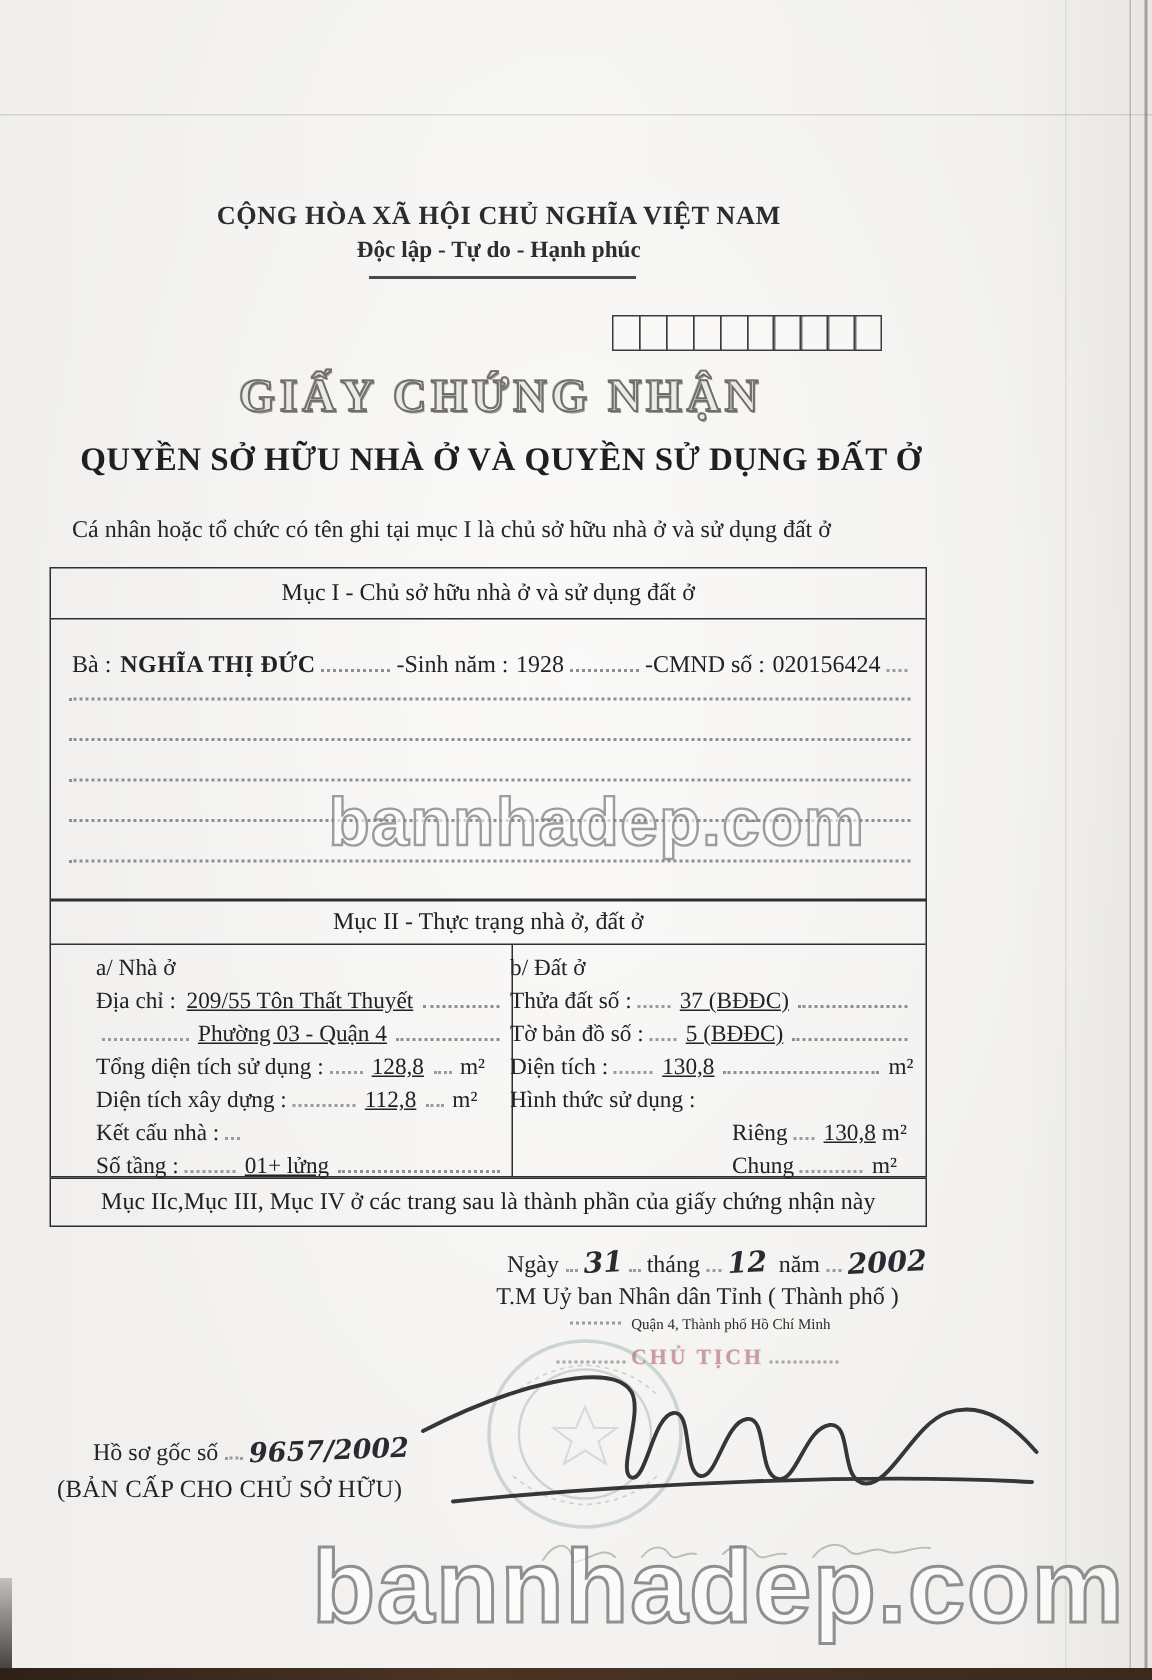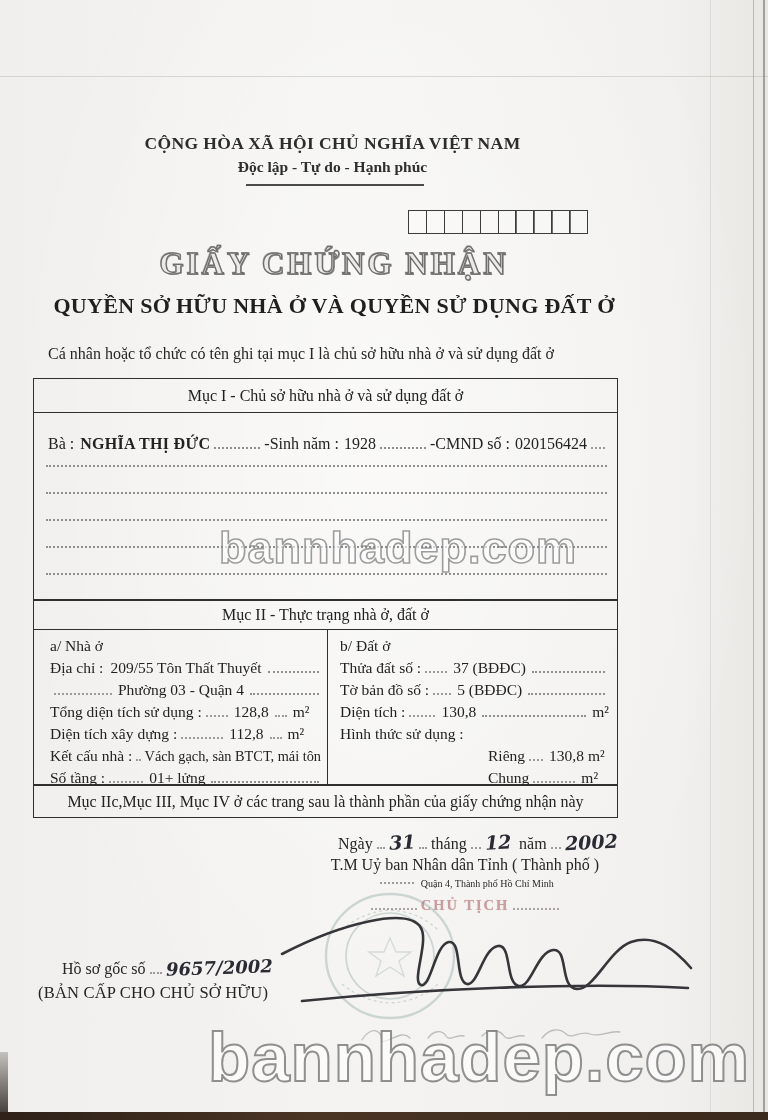--- a/index.html
+++ b/index.html
@@ -48,24 +48,24 @@
   .owner-row { position:absolute; left:14px; right:8px; top:56px; display:flex; align-items:baseline; font-size:16px; color:#222; }
   .owner-name { font-weight:600; letter-spacing:.3px; }
   .dots { flex:1; min-width:10px; border-bottom:2px dotted #8f8f8f; margin:0 4px 3px 4px; height:1px; }
   .dotrun { display:inline-block; border-bottom:2px dotted #9b9b9b; height:1px; margin:0 4px 3px 4px; }
   .dline { position:absolute; left:12px; right:10px; border-bottom:2px dotted #8f8f8f; }
 
   .box2 { left:33px; top:600px; width:585px; height:185px; }
   .box2-head { position:absolute; left:0; top:0; width:100%; height:29px; border-bottom:1.8px solid #2f2f2f;
     font-size:16px; color:#222; display:flex; align-items:center; justify-content:center; }
   .col { position:absolute; top:29px; bottom:0; font-size:15.5px; color:#222; padding-top:5px; }
-  .col-a { left:2px; width:292px; border-right:1.7px solid #2f2f2f; padding-left:14px; padding-right:4px; }
+  .col-a { left:16px; width:292px; border-right:1.7px solid #2f2f2f; padding-left:14px; padding-right:4px; }
   .col-b { left:292px; right:0; padding-left:14px; padding-right:8px; }
   .row { display:flex; align-items:baseline; line-height:22px; height:22px; white-space:nowrap; }
-  .val { padding:0 2px; }
+  .val { padding:0 2px;text-decoration:underline; }
   .unit { padding-left:2px; }
   .small-val { font-size:14.3px; }
   .indent-r { padding-left:148px; }
 
   .strip { left:33px; top:785px; width:585px; height:33px; font-size:16px; color:#222;
     display:flex; align-items:center; justify-content:center; }
 
   
   .hand { font-family:"DejaVu Serif", serif; font-style:italic; font-weight:600; color:#2a2a33; }
   .date-line { left:338px; top:831px; display:flex; align-items:baseline; font-size:16px; color:#262626; }
@@ -172,21 +172,20 @@
       <div class="row">
         <span>Diện tích xây dựng :</span>
         <span class="dotrun" style="width:42px"></span>
         <span class="val">112,8</span>
         <span class="dotrun" style="width:12px"></span>
         <span class="unit">m²</span>
       </div>
       <div class="row">
         <span>Kết cấu nhà :</span>
         <span class="dotrun" style="width:10px"></span>
-        <span class="val small-val">Vách gạch, sàn BTCT, mái tôn</span>
       </div>
       <div class="row">
         <span>Số tầng :</span>
         <span class="dotrun" style="width:34px"></span>
         <span class="val">01+ lửng</span>
         <span class="dots"></span>
       </div>
     </div>
 
     <div class="col col-b">

